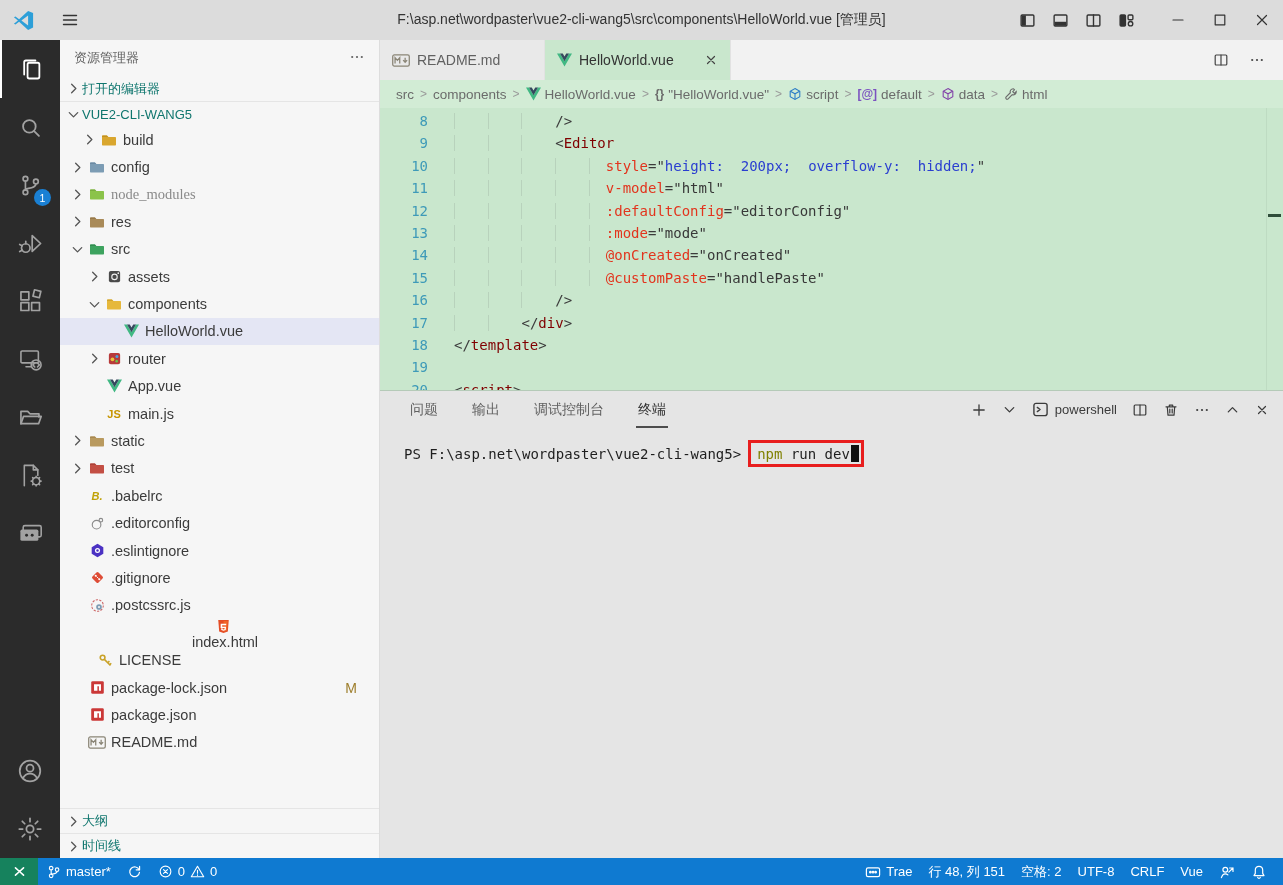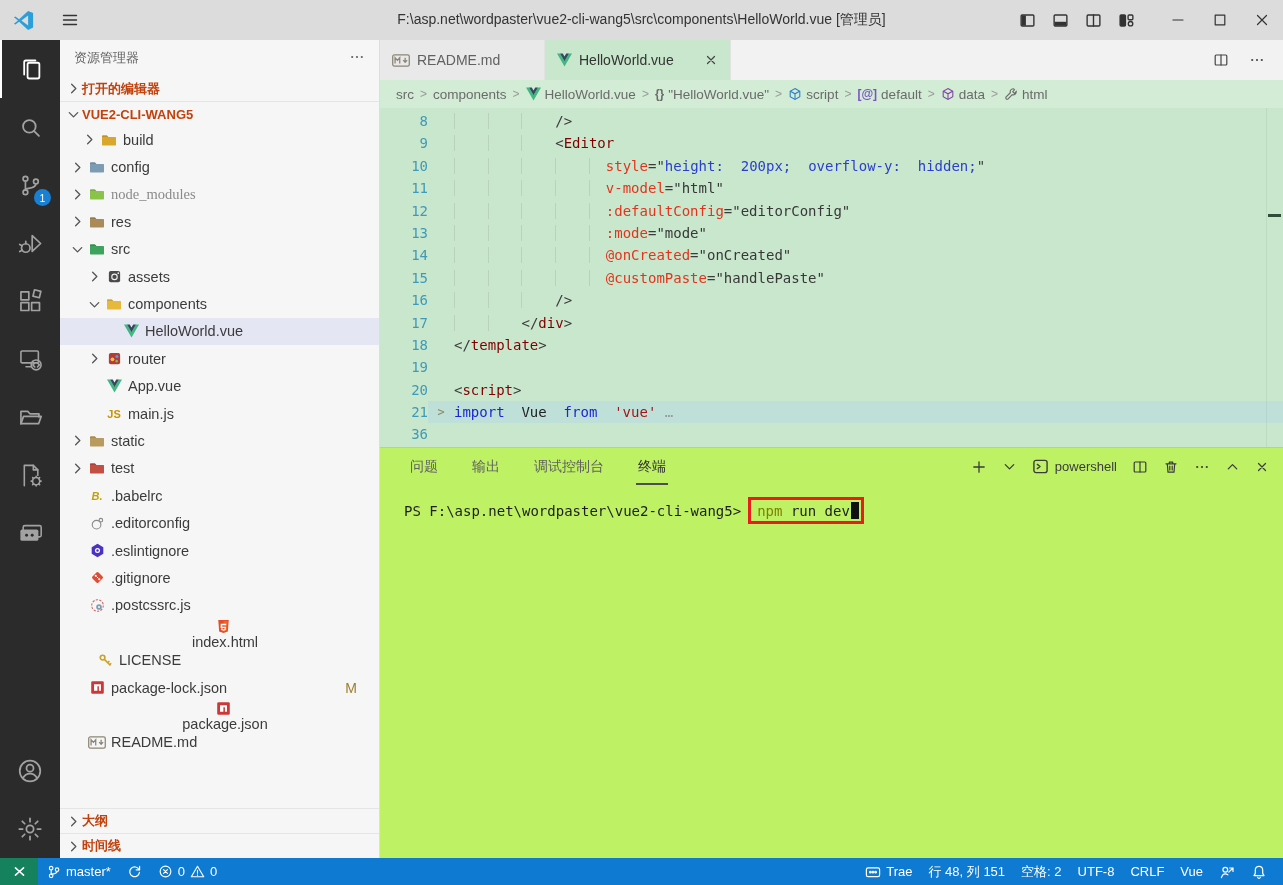--- a/index.html
+++ b/index.html
@@ -26,21 +26,21 @@
   .ab-item.active{color:#fff;border-left:2px solid #fff}
   .ab-badge{position:absolute;right:9px;bottom:8px;min-width:17px;height:17px;border-radius:9px;
             background:#1a80d4;color:#fff;font-size:10.5px;display:flex;align-items:center;justify-content:center}
   .ab-bottom{margin-top:auto}
 
   
   .sidebar{position:absolute;top:40px;left:60px;width:320px;bottom:27px;background:#f6f6f6;
            border-right:1px solid #ddd;display:flex;flex-direction:column;z-index:3}
   .sb-header{height:36px;display:flex;align-items:center;padding:0 14px;color:#616161;font-size:13px;flex:none}
   .sb-header .lbl{flex:1}
-  .sec-row{height:25px;display:flex;align-items:center;font-weight:bold;font-size:13px;color:#c2410c;
+  .sec-row{height:25px;display:flex;align-items:center;font-weight:normal;font-size:13px;color:#0f766e;
            padding-left:4px;border-top:1px solid #e5e5e5;cursor:pointer;flex:none}
   .sec-row .chev{width:18px;display:flex;justify-content:center;color:#555}
   .tree{flex:1;overflow:hidden}
   .trow{height:27.4px;display:flex;align-items:center;cursor:pointer;font-size:14.5px;color:#3b3b3b;position:relative}
   .trow.selected{background:#e4e6f4}
   .trow.dim .tlabel{color:#8a8a8a}
   .tchev{width:18px;flex:none;display:flex;justify-content:center;color:#555}
   .ticon{width:22px;flex:none;display:flex;justify-content:center;align-items:center}
   .tlabel{margin-left:3px;white-space:nowrap}
   .tbadge{position:absolute;right:22px;color:#9d7d2a;font-size:14px}
@@ -70,21 +70,21 @@
   .lnum{width:48px;flex:none;text-align:right;color:#3e9ab8;font-size:14px}
   .foldc{width:26px;flex:none;text-align:center;color:#8a8a66;font-size:12px;cursor:pointer}
   .ctext{white-space:pre}
   .p{color:#3b3b3b}.t{color:#800000}.a{color:#e2341d}.s{color:#2a3ed0}
   .v{color:#383838}.k{color:#1a27d6}.i{color:#222}.m{color:#a31515}.f{color:#999}
   .ig{background:linear-gradient(#b8d2bc,#b8d2bc) left/1px 100% no-repeat}
   .vscroll{position:absolute;top:0;right:0;width:17px;bottom:0;border-left:1px solid rgba(0,0,0,0.05)}
   .vtick{position:absolute;top:106px;right:2px;width:13px;height:3px;background:#2f4d3a}
 
   
-  .panel{height:411px;flex:none;border-top:1px solid #b5cab8;background:#bef264;display:flex;flex-direction:column}
+  .panel{height:468px;flex:none;border-top:1px solid #b5cab8;background:#e5e5e5;display:flex;flex-direction:column}
   .panel-head{height:37px;display:flex;align-items:center;padding:0 14px 0 28px;flex:none}
   .ptabs{display:flex;gap:30px;font-size:14px;color:#616161}
   .ptab{cursor:pointer;padding:9px 2px 7px 2px}
   .ptab.active{color:#333;border-bottom:2px solid #4d4d4d}
   .pctrl{margin-left:auto;display:flex;align-items:center;gap:15px;color:#3b3b3b}
   .pctrl .ic{display:flex;cursor:pointer;align-items:center}
   .shell{display:flex;align-items:center;gap:6px;font-size:13px;color:#3b3b3b;cursor:pointer}
   .term-body{flex:1;padding:12px 0 0 24px;font-family:"DejaVu Sans Mono",monospace;font-size:14px;color:#1e1e1e}
   .redbox{display:inline-block;border:3px solid #e81e1e;padding:2px 2px 2px 6px;margin-left:7px}
   .npm{color:#7f8000}
@@ -515,21 +515,21 @@
           <span class="tchev"></span>
           <span class="ticon">
             <svg viewBox="0 0 16 16" width="15" height="15">
               <rect x="1.3" y="1.3" width="13.4" height="13.4" rx="1.4" fill="#cb3837"></rect>
               <path d="M4.3 11.5V4.5h7.4v7h-2.2V6.7H7.9v4.8z" fill="#fff"></path>
             </svg>
           </span>
           <span class="tlabel">package-lock.json</span>
           <span class="tbadge">M</span>
         </div>
-        <div class="trow" style="padding-left: 8px; flex-direction: column;">
+        <div class="trow" style="padding-left: 8px;">
           <span class="tchev"></span>
           <span class="ticon">
             <svg viewBox="0 0 16 16" width="15" height="15">
               <rect x="1.3" y="1.3" width="13.4" height="13.4" rx="1.4" fill="#cb3837"></rect>
               <path d="M4.3 11.5V4.5h7.4v7h-2.2V6.7H7.9v4.8z" fill="#fff"></path>
             </svg>
           </span>
           <span class="tlabel">package.json</span>
         </div>
         <div class="trow" style="padding-left: 8px;">

